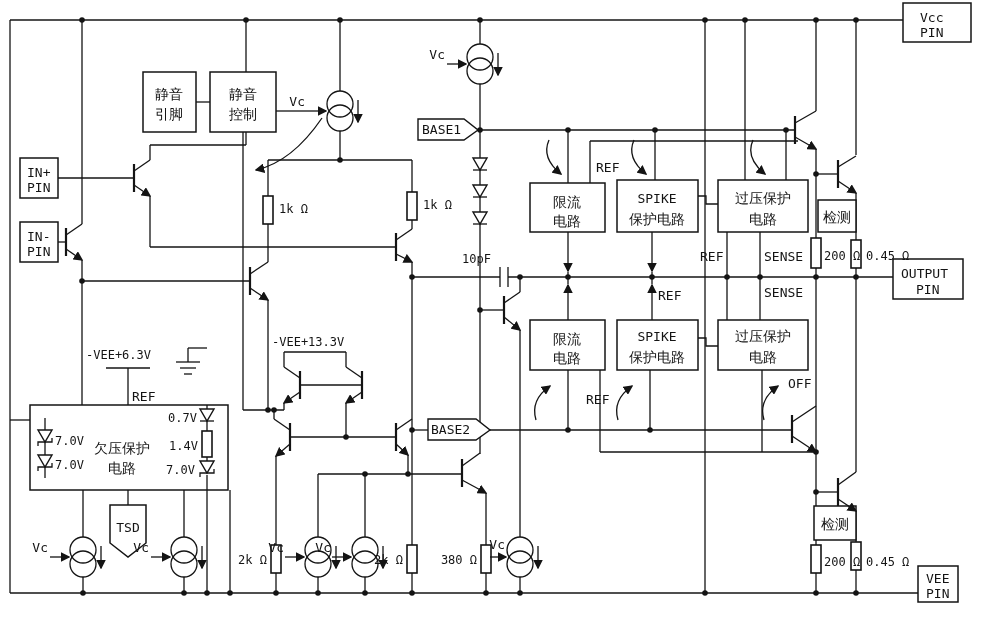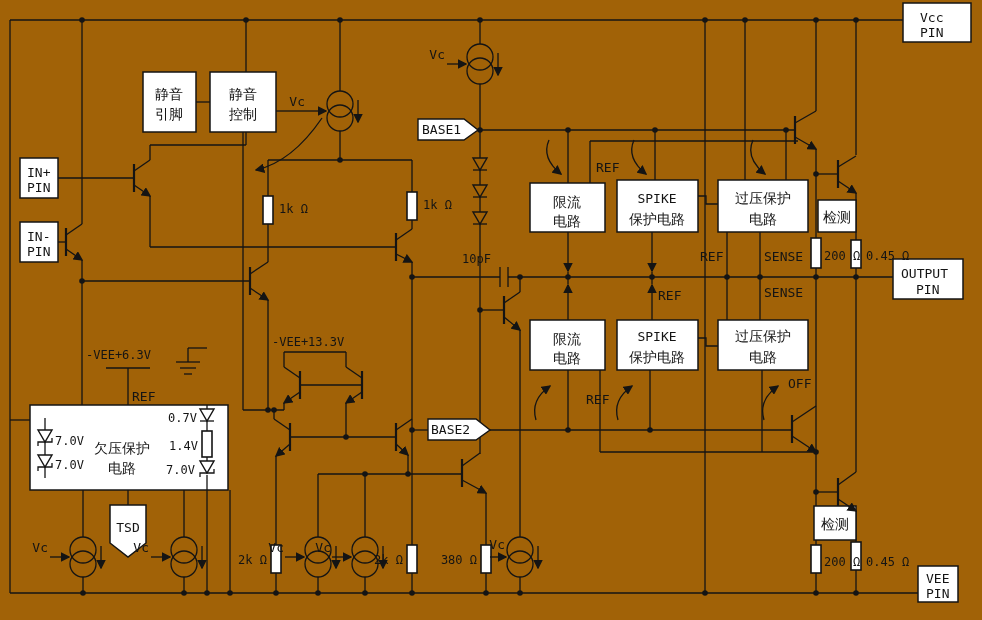--- a/index.html
+++ b/index.html
@@ -1,16 +1,16 @@
 <!DOCTYPE html>
 <html><head>
 <meta charset="utf-8">
 <style>
   html,body{margin:0;padding:0;background:#e8e8e8;}
-  .stage{width:982px;height:620px;background:#a16207;position:relative;overflow:hidden;
+  .stage{width:982px;height:620px;background:#ffffff;position:relative;overflow:hidden;
          font-family:"DejaVu Sans",sans-serif;}
   svg text{fill:#141414;}
   .cn{font-family:"DejaVu Sans",sans-serif;font-size:14px;}
   .lat{font-family:"DejaVu Sans Mono",monospace;font-size:13px;}
   .latsm{font-family:"DejaVu Sans Mono",monospace;font-size:12px;}
   .box{fill:#ffffff;stroke:#141414;stroke-width:1.5;}
   .flag{fill:#ffffff;stroke:#141414;stroke-width:1.4;}
 </style>
 </head>
 <body>

